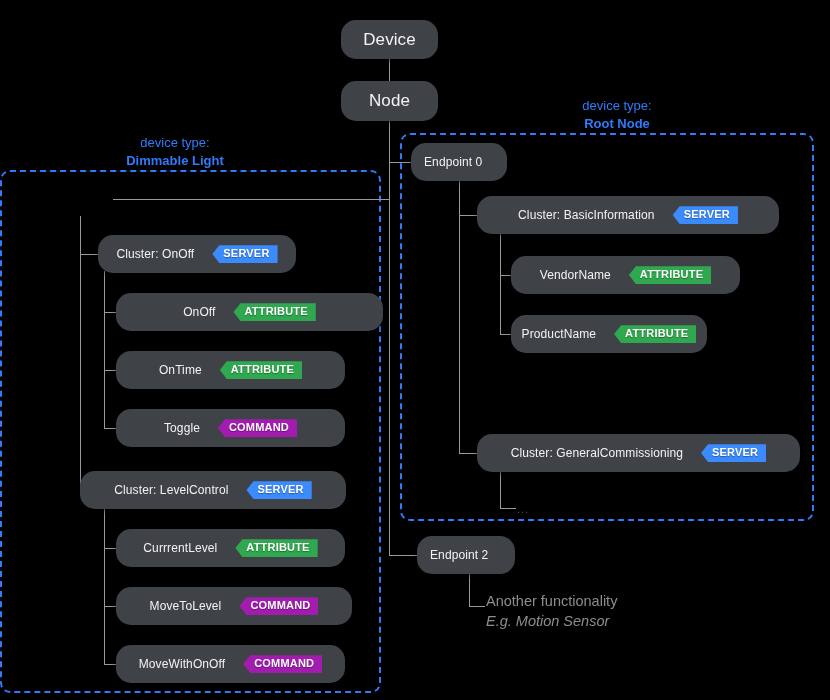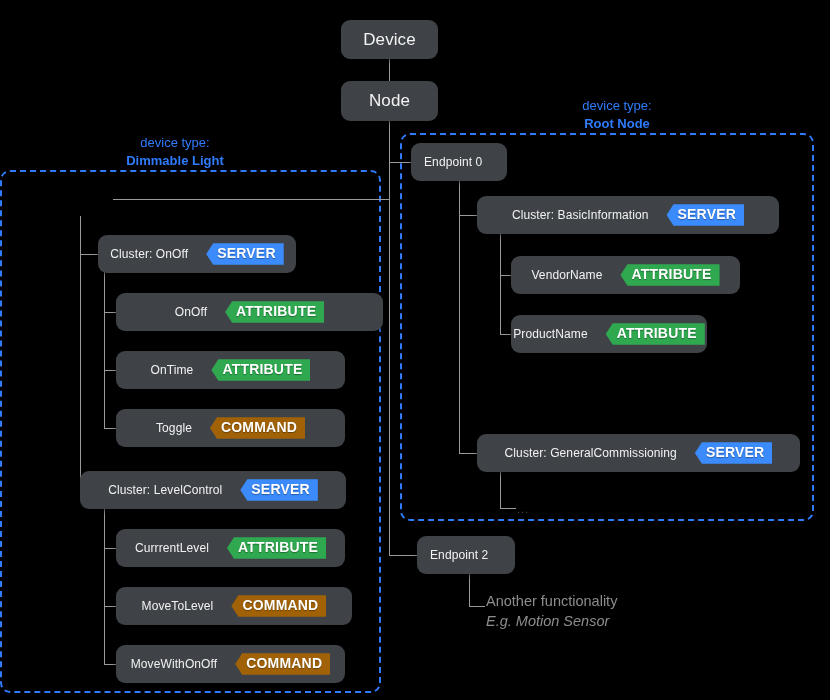--- a/index.html
+++ b/index.html
@@ -38,21 +38,21 @@
     font-size:13px;
     white-space:nowrap;
   }
   .devtype .dt-kind{display:block;font-weight:400;}
   .devtype .dt-name{display:block;font-weight:700;}
 
   
   .nbox{
     position:absolute;
     background:#3f4347;
-    border-radius:9px;
+    border-radius:15px;
     box-sizing:border-box;
     display:flex;
     align-items:center;
     color:#f2f2f2;
     box-shadow:0 2px 5px rgba(0,0,0,.55);
   }
   .nbox .lbl{
     font-size:12px;
     font-weight:400;
     letter-spacing:.1px;
@@ -62,33 +62,33 @@
   .nbox.center{justify-content:center;}
   .nbox.center .lbl{font-size:17px;}
   
   .nbox.endpoint{padding-left:13px;justify-content:flex-start;}
   
   .nbox.row{justify-content:center;gap:18px;padding:17px 14px;}
 
   
   .badge{
     display:inline-block;
-    font-size:14px;
+    font-size:11px;
     font-weight:700;
     letter-spacing:.2px;
     color:#ffffff;
     padding:2px 8px 2px 11px;
     line-height:1.25;
     white-space:nowrap;
     clip-path:polygon(7px 0, 100% 0, 100% 100%, 7px 100%, 0 50%);
     text-shadow:0 1px 1px rgba(0,0,0,.35);
   }
   .badge.server{background:#3b8bfc;}
   .badge.attribute{background:#2fa84f;}
-  .badge.command{background:#a16207;}
+  .badge.command{background:#a21caf;}
 
   
   .ellipsis{
     position:absolute;
     color:#4a4a4a;
     font-size:11px;
     letter-spacing:1px;
     white-space:nowrap;
   }
   .note{

